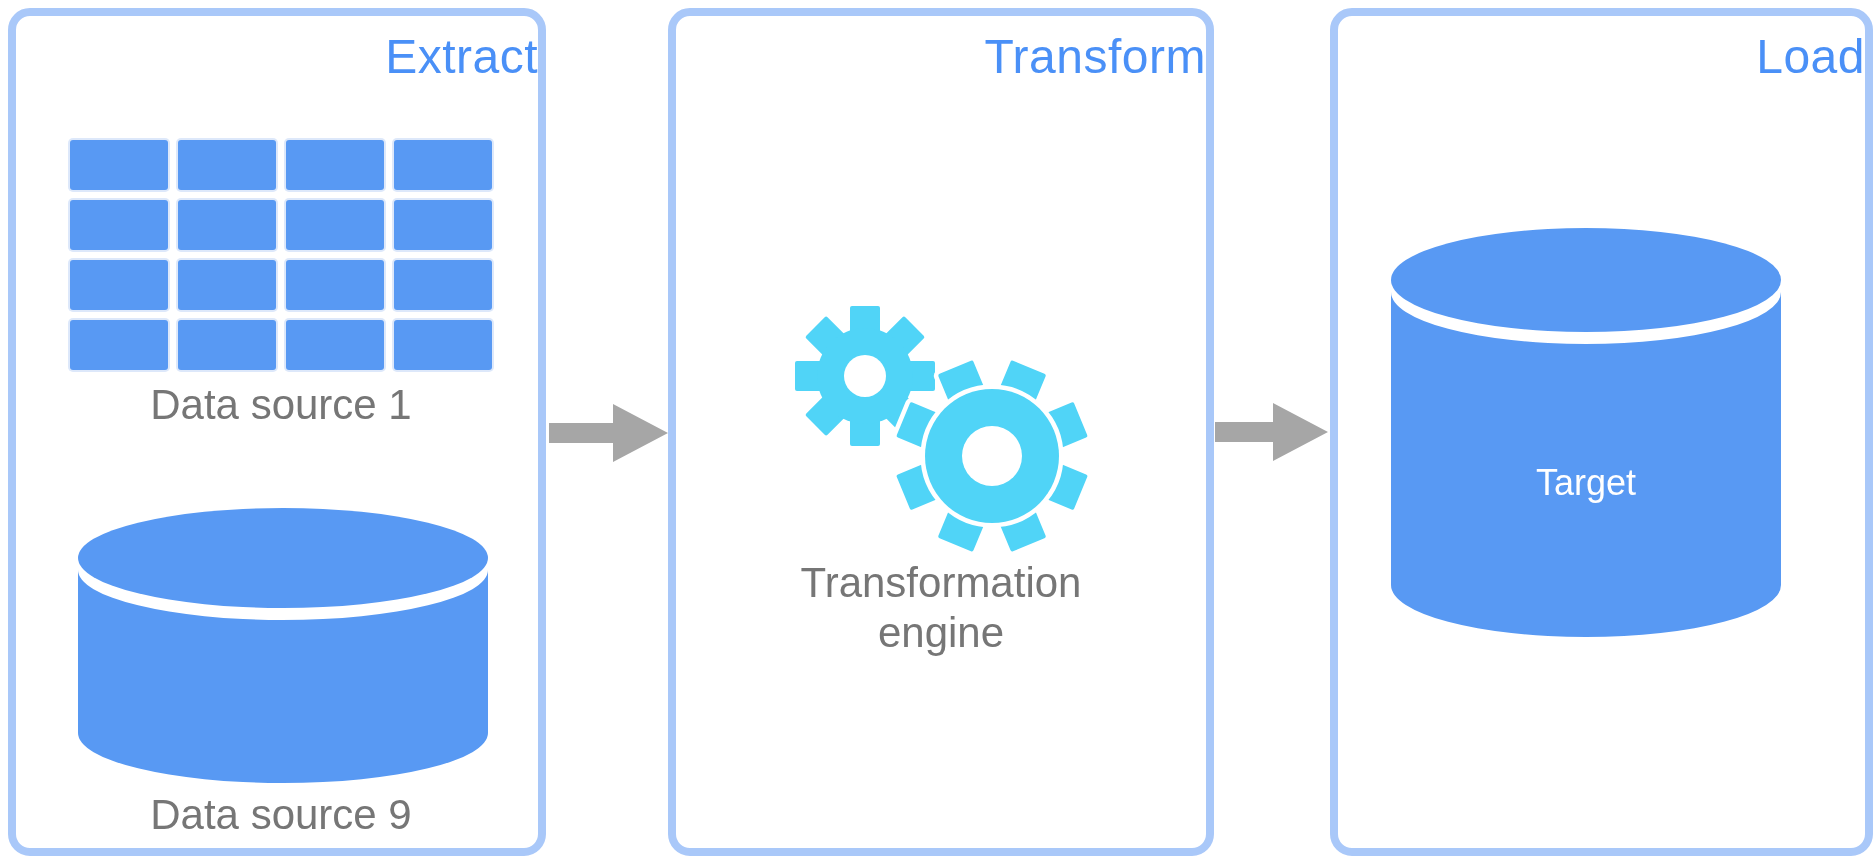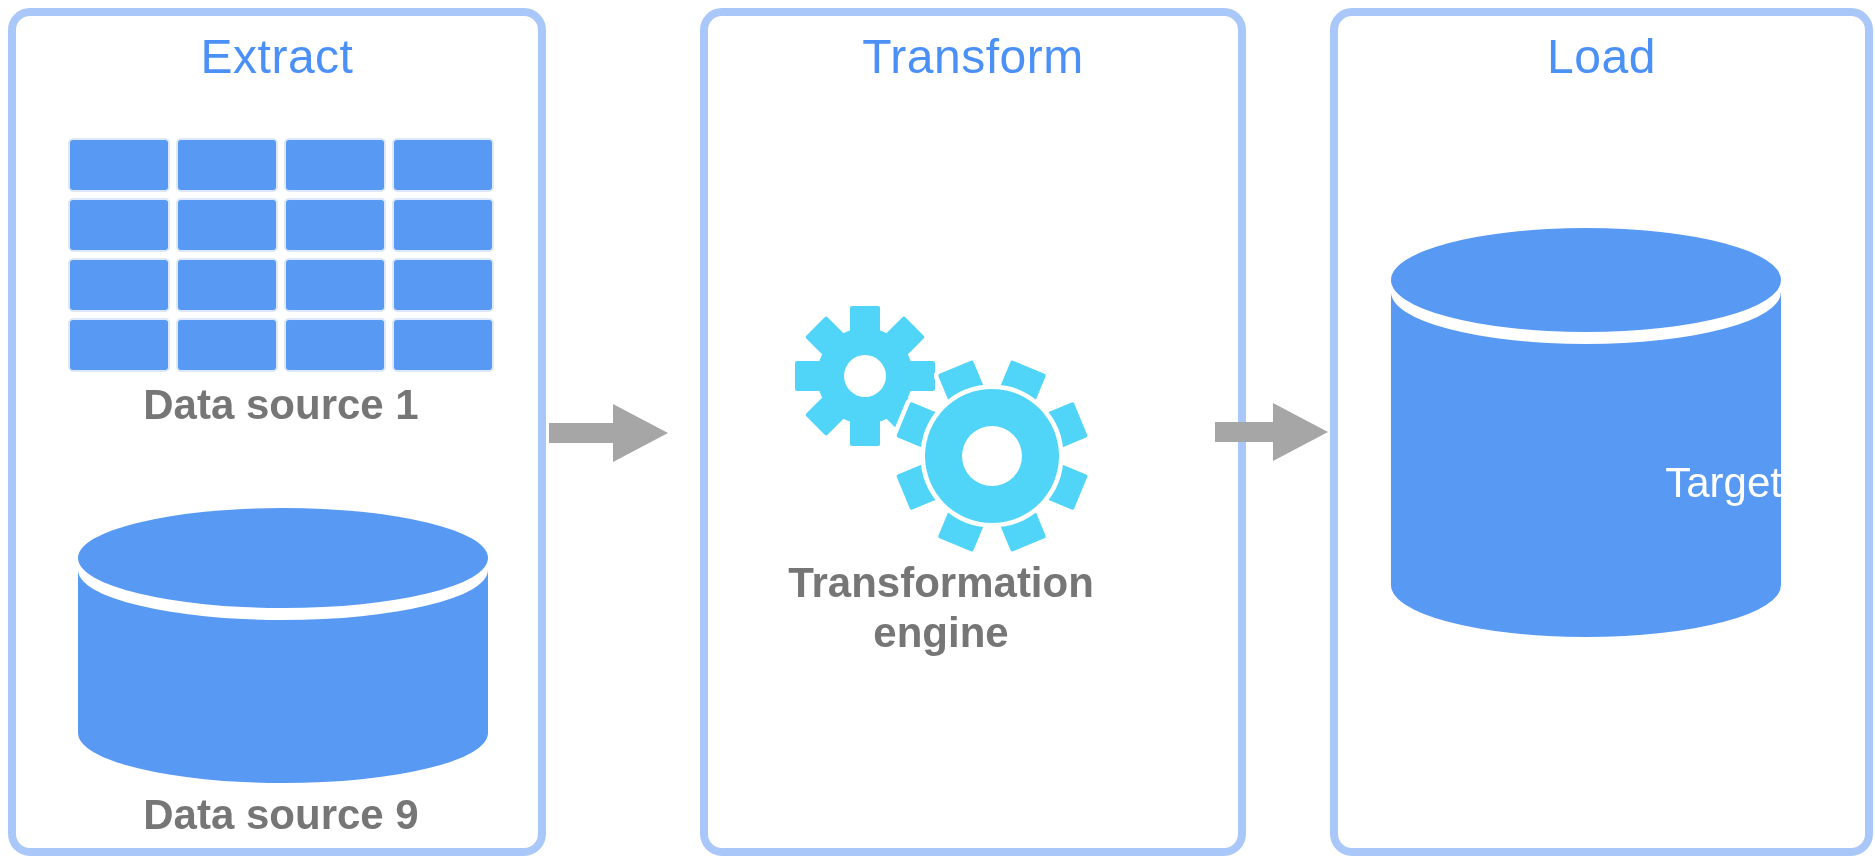--- a/index.html
+++ b/index.html
@@ -21,26 +21,26 @@
     overflow:hidden;
   }
   .panel{
     position:absolute;
     top:8px;height:848px;
     background:#fff;
     border:8px solid var(--panel-border);
     border-radius:22px;
   }
   .panel.extract{left:8px;width:538px;}
-  .panel.transform{left:668px;width:546px;margin-left:32px;}
+  .panel.transform{left:668px;width:546px;}
   .panel.load{left:1330px;width:543px;}
   .panel-title{
     position:absolute;
     top:14px;left:0;width:100%;
-    text-align:center;
+    text-align:right;
     font-size:48px;line-height:54px;
     color:var(--title-blue);
     letter-spacing:0.5px;
   }
   
   .table-icon{
     position:absolute;
     left:70px;top:140px;
     width:422px;height:230px;
     display:grid;
@@ -51,30 +51,29 @@
   .table-cell{
     background:var(--primary-blue);
     border-radius:3px;
     box-shadow:0 0 0 2px rgba(180,205,245,.45);
   }
   .icon-label{
     position:absolute;
     text-align:center;
     font-size:42px;line-height:50px;
     color:var(--label-gray);
-    font-weight:bold;
   }
   .label-ds1{left:51px;top:380px;width:460px;}
   .label-ds2{left:51px;top:790px;width:460px;}
   .label-engine{left:761px;top:558px;width:360px;text-align:center;}
   .label-target{
     position:absolute;
     left:1390px;top:458px;width:392px;
-    text-align:right;
-    font-size:42px;line-height:50px;
+    text-align:center;
+    font-size:36px;line-height:50px;
     color:var(--white);
   }
   .abs{position:absolute;}
   .fill-blue{fill:var(--primary-blue);}
   .fill-cyan{fill:var(--gear-cyan);}
   .fill-arrow{fill:var(--arrow-gray);}
   .halo{stroke:var(--white);stroke-width:9px;paint-order:stroke;}
 </style>
 </head>
 <body>

